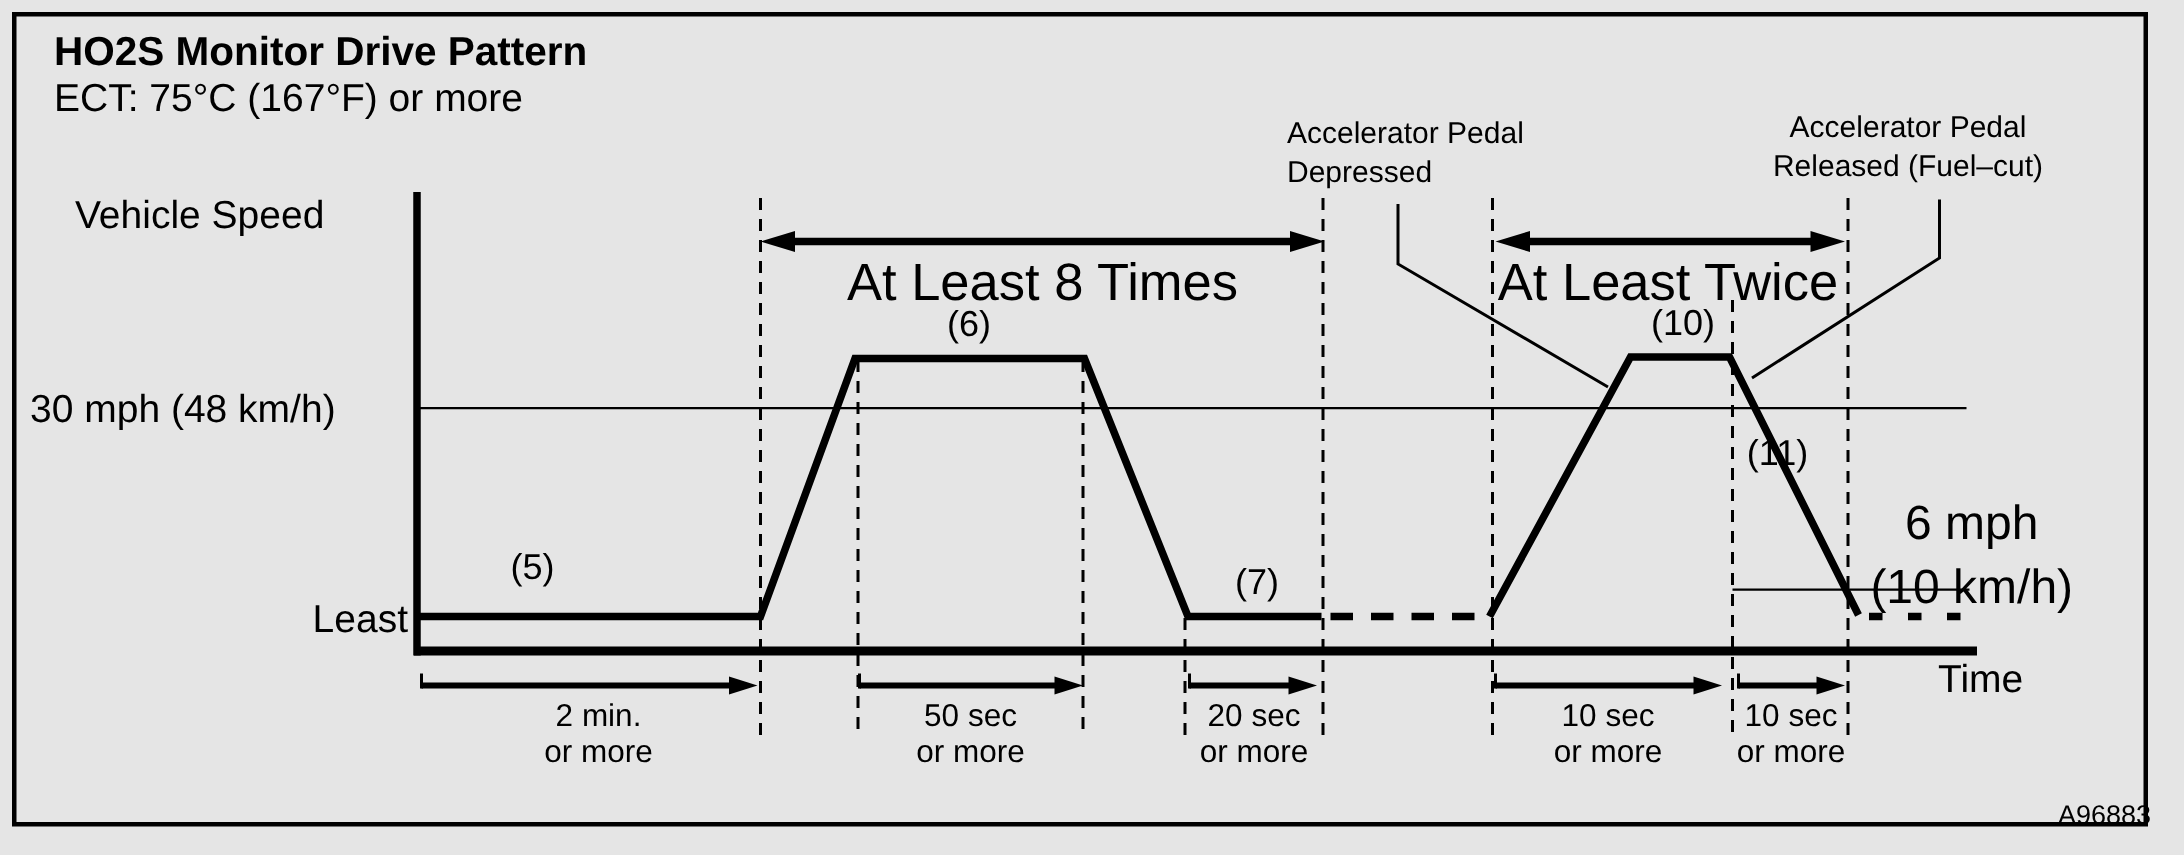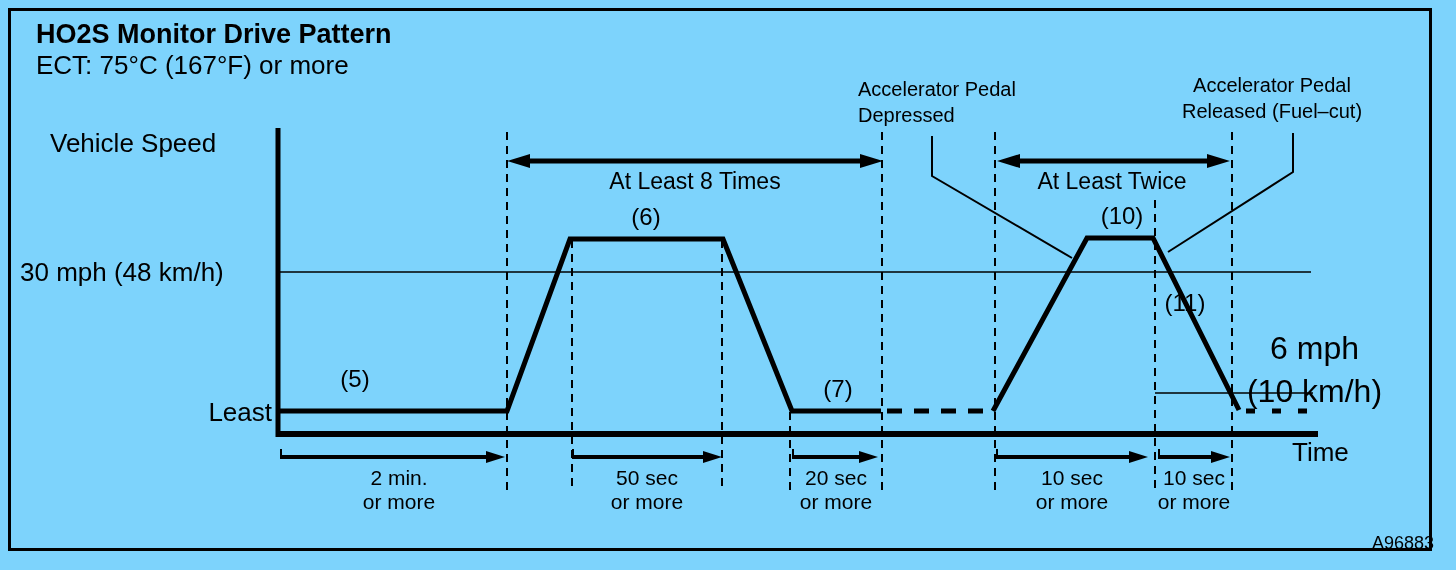--- a/index.html
+++ b/index.html
@@ -1,19 +1,19 @@
 <!DOCTYPE html>
 <html><head>
 <meta charset="utf-8">
 <style>
   html,body{margin:0;padding:0;background:#ffffff;}
   .canvas{
     position:relative;
     width:1456px;height:570px;
-    background:#7dd3fc;
+    background:#e5e5e5;
     font-family:"Liberation Sans",sans-serif;
     color:#000;
     overflow:hidden;
   }
   .frame{
     position:absolute;left:8px;top:8px;
     width:1424px;height:543px;
     border:3px solid #000;
     box-sizing:border-box;
   }
@@ -28,21 +28,21 @@
   .subtitle{left:36px;top:50px;font-size:26px;}
   .vspeed{left:50px;top:128px;width:222px;font-size:26px;}
   .mph30{left:20px;top:257px;width:252px;text-align:left;font-size:26px;}
   .idling{left:50px;top:397px;width:222px;text-align:right;font-size:26px;}
   .step{font-size:24px;width:70px;text-align:center;}
   .step5{left:320px;top:365px;}
   .step6{left:611px;top:203px;}
   .step7{left:803px;top:375px;}
   .step10{left:1087px;top:202px;}
   .step11{left:1150px;top:289px;}
-  .bigarrow{font-size:23px;width:320px;text-align:center;}
+  .bigarrow{font-size:35px;width:320px;text-align:center;}
   .al8{left:535px;top:168px;}
   .altwice{left:952px;top:168px;}
   .pedal{font-size:20px;line-height:1.3;}
   .depressed{left:858px;top:76px;text-align:left;width:230px;}
   .released{left:1152px;top:72px;text-align:center;width:240px;}
   .mph6{left:1242px;top:327px;width:145px;text-align:center;font-size:32px;line-height:1.35;}
   .time{left:1292px;top:437px;font-size:26px;}
   .dur{font-size:21px;line-height:1.15;width:140px;text-align:center;top:466px;}
   .d0{left:329px;} .d1{left:577px;} .d2{left:766px;} .d3{left:1002px;} .d4{left:1124px;}
   .code{left:1320px;top:533px;width:114px;text-align:right;font-size:18px;}

